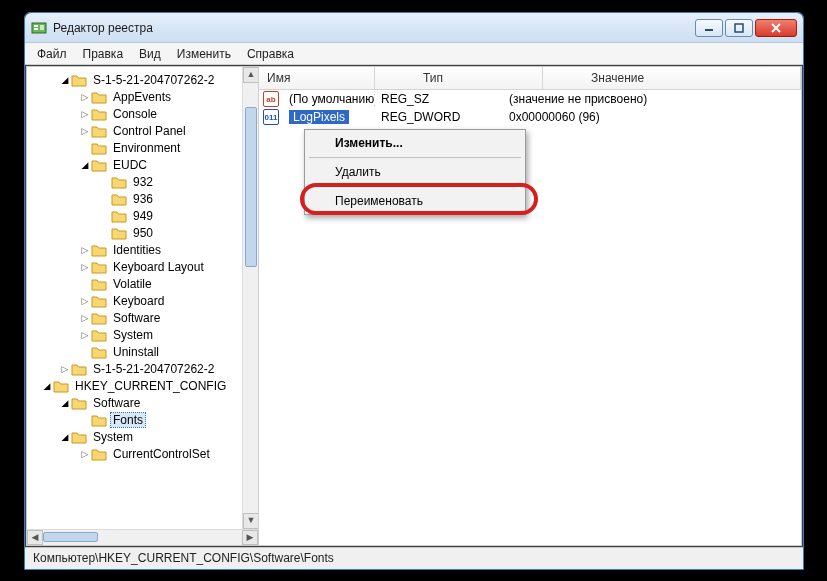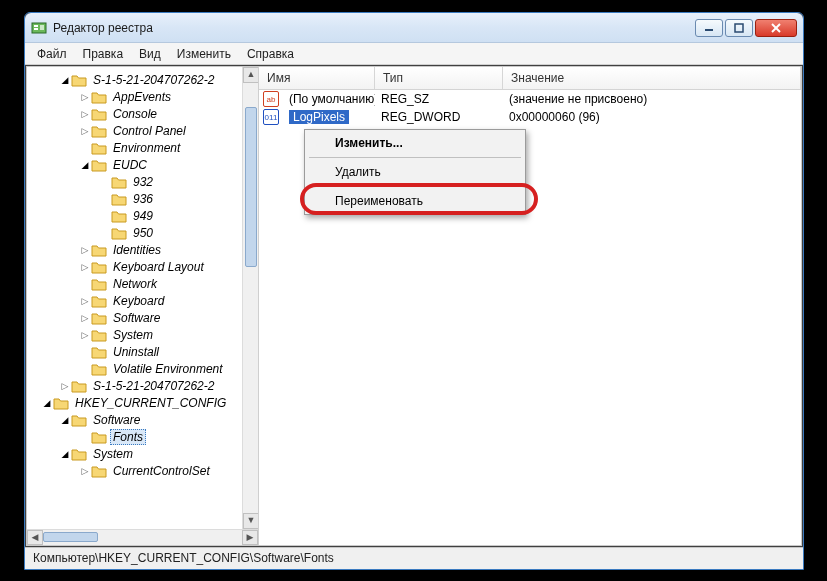--- a/index.html
+++ b/index.html
@@ -170,39 +170,39 @@
     width: 16px;
     height: 14px;
     margin-right: 3px;
     display: inline-block;
     flex-shrink: 0;
   }
   .treelabel {
     white-space: nowrap;
     overflow: hidden;
     padding: 1px 3px;
-    font-style: italic;
   }
   .treelabel.selected {
     background: #d9e8f8;
     border: 1px dotted #3a7ac0;
     padding: 0px 2px;
   }
   
   .listwrap {
     flex: 1;
     display: flex;
     flex-direction: column;
     position: relative;
   }
   .lvheader {
     display: flex;
     height: 23px;
     background: linear-gradient(to bottom, #ffffff, #f3f3f3);
     border-bottom: 1px solid #d4d4d4;
+    gap: 40px;
   }
   .lvcol {
     border-right: 1px solid #d6d6d6;
     padding: 4px 8px 0 8px;
     color: #333;
   }
   .lvbody { position: relative; flex: 1; }
   .lvrow {
     display: flex;
     height: 18px;
@@ -216,21 +216,21 @@
   .lvicon {
     width: 16px; height: 16px;
     margin-left: 4px; margin-right: 4px;
     flex-shrink: 0;
     display: inline-flex;
     align-items: center;
     justify-content: center;
     border: 1px solid;
     border-radius: 2px;
     font-size: 8px;
-    font-weight: normal;
+    font-weight: bold;
   }
   .lvicon.str { border-color: #d04020; color: #d04020; background: #fff; }
   .lvicon.dw { border-color: #2050c0; color: #2050c0; background: #fff; }
   .sel-name {
     background: #2f69c7;
     color: #fff;
     padding: 1px 4px;
   }
   
   .statusbar {
@@ -395,21 +395,21 @@
               <span class="expander">▷</span>
               <span class="folder"><svg viewBox="0 0 16 14">
                   <path d="M1 3 h5 l1.5 2 H15 v8 H1 z" fill="#f7d774" stroke="#c99a20"></path>
                 </svg></span>
               <span class="treelabel">Keyboard Layout</span>
             </div>
           <div class="treerow" style="padding-left:64px">
               <span class="folder"><svg viewBox="0 0 16 14">
                   <path d="M1 3 h5 l1.5 2 H15 v8 H1 z" fill="#f7d774" stroke="#c99a20"></path>
                 </svg></span>
-              <span class="treelabel">Network</span>
+              <span class="treelabel">Volatile</span>
             </div>
           <div class="treerow" style="padding-left:52px">
               <span class="expander">▷</span>
               <span class="folder"><svg viewBox="0 0 16 14">
                   <path d="M1 3 h5 l1.5 2 H15 v8 H1 z" fill="#f7d774" stroke="#c99a20"></path>
                 </svg></span>
               <span class="treelabel">Keyboard</span>
             </div>
           <div class="treerow" style="padding-left:52px">
               <span class="expander">▷</span>
@@ -423,26 +423,20 @@
               <span class="folder"><svg viewBox="0 0 16 14">
                   <path d="M1 3 h5 l1.5 2 H15 v8 H1 z" fill="#f7d774" stroke="#c99a20"></path>
                 </svg></span>
               <span class="treelabel">System</span>
             </div>
           <div class="treerow" style="padding-left:64px">
               <span class="folder"><svg viewBox="0 0 16 14">
                   <path d="M1 3 h5 l1.5 2 H15 v8 H1 z" fill="#f7d774" stroke="#c99a20"></path>
                 </svg></span>
               <span class="treelabel">Uninstall</span>
-            </div>
-          <div class="treerow" style="padding-left:64px">
-              <span class="folder"><svg viewBox="0 0 16 14">
-                  <path d="M1 3 h5 l1.5 2 H15 v8 H1 z" fill="#f7d774" stroke="#c99a20"></path>
-                </svg></span>
-              <span class="treelabel">Volatile Environment</span>
             </div>
           <div class="treerow" style="padding-left:32px">
               <span class="expander">▷</span>
               <span class="folder"><svg viewBox="0 0 16 14">
                   <path d="M1 3 h5 l1.5 2 H15 v8 H1 z" fill="#f7d774" stroke="#c99a20"></path>
                 </svg></span>
               <span class="treelabel">S-1-5-21-204707262-2</span>
             </div>
           <div class="treerow" style="padding-left:14px">
               <span class="expander open">◢</span>

